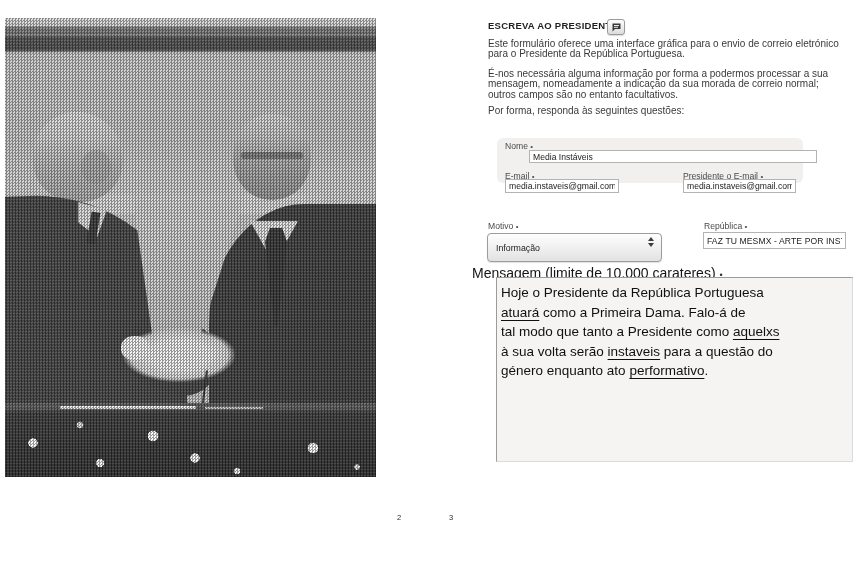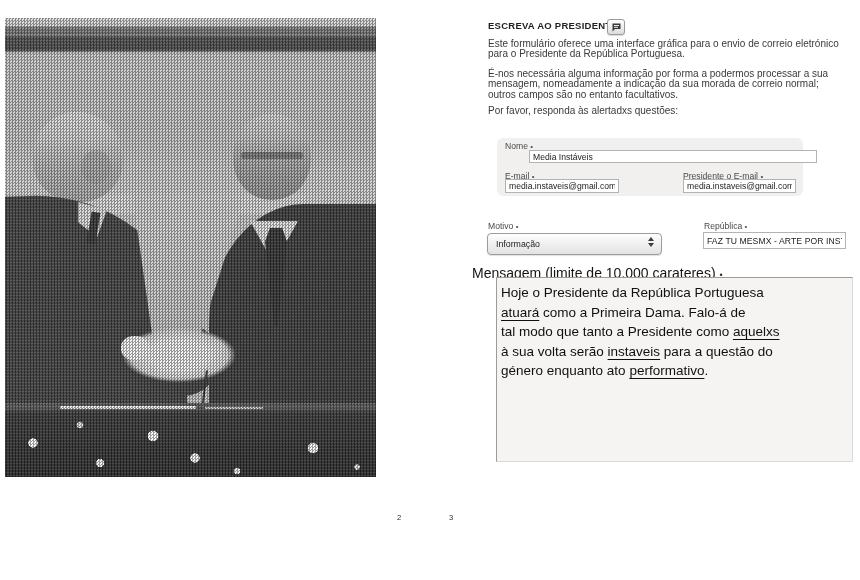--- a/index.html
+++ b/index.html
@@ -60,26 +60,26 @@
   .ph-dither{inset:0;background:
       repeating-conic-gradient(rgba(15,15,15,.40) 0% 25%, rgba(0,0,0,0) 0% 50%) 0px 0px/3px 3px,
       repeating-conic-gradient(rgba(252,252,252,.30) 0% 25%, rgba(0,0,0,0) 0% 50%) 1.5px 1.5px/3px 3px;}
 
   
   .title{left:488px;top:20px;font-size:9.5px;font-weight:bold;letter-spacing:.25px;color:#1f1f1f;}
   .icon-btn{left:607px;top:19px;width:16px;height:14px;border:1px solid #9a9a9a;border-radius:3px;
       background:linear-gradient(#ffffff,#dcdcdc);box-shadow:0 1px 1px rgba(0,0,0,.15);
       display:flex;align-items:center;justify-content:center;}
   .para{left:488px;width:352px;font-size:10px;line-height:10.4px;color:#3a3a3a;}
-  .panel{left:497px;top:138px;width:306px;height:58px;background:#f1f0ee;border-radius:6px;}
+  .panel{left:497px;top:138px;width:306px;height:45px;background:#f1f0ee;border-radius:6px;}
   .flabel{font-size:8.6px;color:#4a4a4a;white-space:nowrap;}
   .req{font-size:8px;color:#555;}
   .tinput{border:1px solid #b3b3b3;background:#ffffff;font-family:"Liberation Sans",sans-serif;
       font-size:8.6px;color:#222;padding:0 3px;box-sizing:border-box;outline:none;}
-  .selectbox{left:487px;top:233px;width:175px;height:22px;border:1px solid #9c9c9c;border-radius:4px;
+  .selectbox{left:487px;top:233px;width:175px;height:29px;border:1px solid #9c9c9c;border-radius:4px;
       background:linear-gradient(#fefefe,#e2e2e2);box-shadow:0 1px 1px rgba(0,0,0,.12);
       display:flex;align-items:center;font-size:8.8px;color:#222;padding-left:8px;box-sizing:border-box;}
   .stepper{position:absolute;right:6px;top:3px;width:7px;height:10px;}
   .stepper i{position:absolute;left:0;width:0;height:0;border-left:3.5px solid transparent;border-right:3.5px solid transparent;}
   .stepper .up{top:0;border-bottom:4px solid #3c3c3c;}
   .stepper .dn{bottom:0;border-top:4px solid #3c3c3c;}
   .tematica{left:703px;top:232px;width:143px;height:17px;font-size:8.6px;letter-spacing:.1px;
       line-height:15px;white-space:nowrap;overflow:hidden;}
   .msg-label{left:472px;top:265px;font-size:14px;color:#141414;}
   .req-big{font-size:9px;color:#333;}
@@ -121,21 +121,21 @@
 <div class="abs icon-btn">
   <svg width="10" height="9" viewBox="0 0 10 9">
     <path d="M1.5 0.5 h8 v5.5 h-5.5 l-2.5 2.5 v-2.5 h0 z" fill="#3a3a3a"></path>
     <rect x="3" y="2" width="5" height="1" fill="#e8e8e8"></rect>
     <rect x="3" y="3.8" width="4" height="1" fill="#e8e8e8"></rect>
   </svg>
 </div>
 
 <div class="abs para" style="top:39px">Este formulário oferece uma interface gráfica para o envio de correio eletrónico para o Presidente da República Portuguesa.</div>
 <div class="abs para" style="top:69px">É-nos necessária alguma informação por forma a podermos processar a sua mensagem, nomeadamente a indicação da sua morada de correio normal; outros campos são no entanto facultativos.</div>
-<div class="abs para" style="top:106px">Por favor, responda às alertadxs questões:</div>
+<div class="abs para" style="top:106px">Por forma, responda às seguintes questões:</div>
 
 <div class="abs panel">
   <div class="abs flabel" style="left:8px;top:3px"><span>Nome</span> <span class="req">•</span></div>
   <input class="abs tinput" style="left: 8px; top: 12px; width: 288px; height: 13px; margin-left: 24px;" value="Media Instáveis">
   <div class="abs flabel" style="left:8px;top:33px"><span>E-mail</span> <span class="req">•</span></div>
   <input class="abs tinput" style="left: 8px; top: 41px; width: 114px; height: 14px;" value="media.instaveis@gmail.com">
   <div class="abs flabel" style="left:186px;top:33px"><span>Presidente o E-mail</span> <span class="req">•</span></div>
   <input class="abs tinput" style="left: 186px; top: 41px; width: 113px; height: 14px;" value="media.instaveis@gmail.com">
 </div>
 

